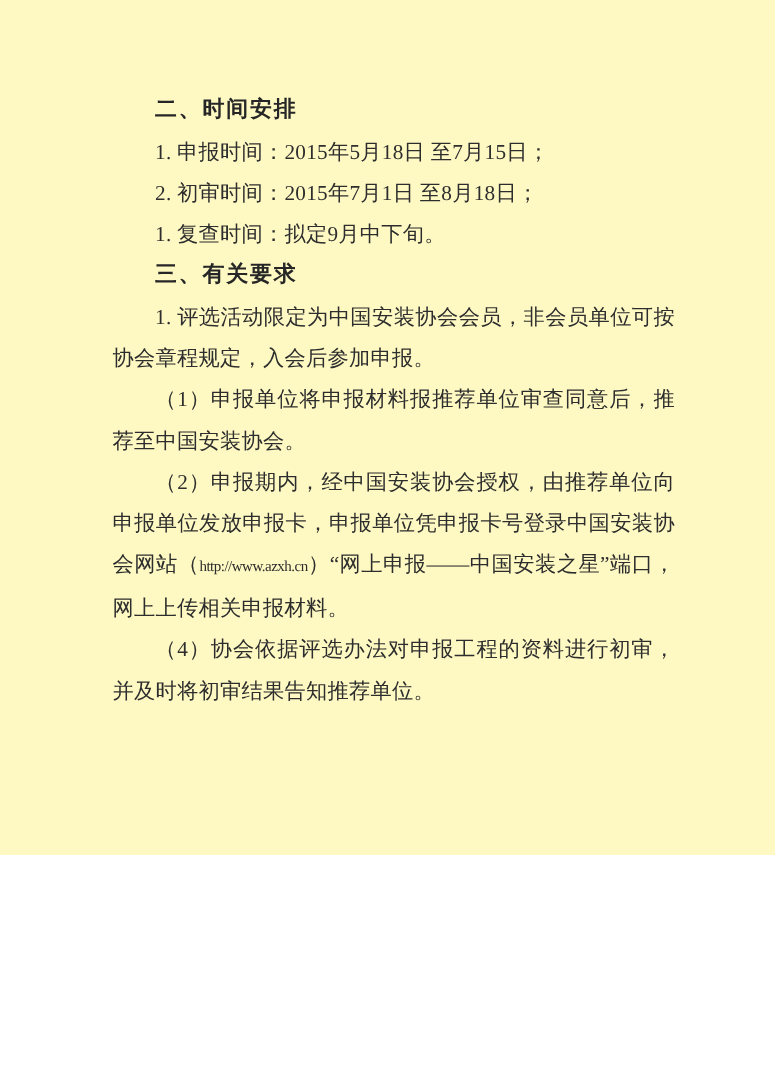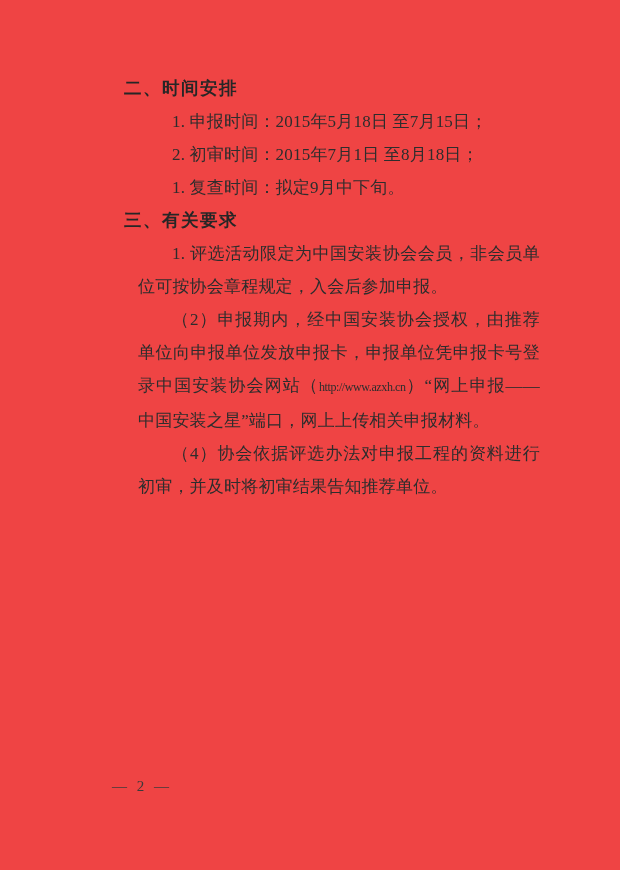--- a/index.html
+++ b/index.html
@@ -1,40 +1,39 @@
 <!DOCTYPE html>
 <html><head>
 <meta charset="utf-8">
 <title>Document</title>
 <style>
   * { margin: 0; padding: 0; box-sizing: border-box; }
   html, body { background: #ffffff; }
   .page {
     position: relative;
     width: 620px;
-    height: 870px;
+    height: 684px;
     margin: 0 auto;
-    background: #ef4444;
+    background: #fef9c3;
     overflow: hidden;
     font-family: "Liberation Serif", "DejaVu Serif", serif;
     color: #2d2d2d;
   }
   .doc {
     position: absolute;
     left: 90px;
     top: 72px;
     width: 450px;
   }
   .para {
     font-size: 17px;
     line-height: 33px;
     text-align: justify;
     text-indent: 34px;
     letter-spacing: 0.2px;
-    margin-left: 48px;
   }
   .heading {
     font-family: "DejaVu Sans", "Liberation Sans", sans-serif;
     font-weight: bold;
     font-size: 17.5px;
     line-height: 33px;
     text-indent: 34px;
     letter-spacing: 1.5px;
     color: #262626;
   }
@@ -66,20 +65,21 @@
     <div class="para">2. 初审时间：2015年7月1日 至8月18日；</div>
 
     <div class="para">1. 复查时间：拟定9月中下旬。</div>
 
     <div class="heading">三、有关要求</div>
 
     <div class="para">1. 评选活动限定为中国安装协会会员，非会员单位可按协会章程规定，入会后参加申报。</div>
 
 
 
+    <div class="para">（1）申报单位将申报材料报推荐单位审查同意后，推荐至中国安装协会。</div>
 
     <div class="para"><span>（2）申报期内，经中国安装协会授权，由推荐单位向申报单位发放申报卡，申报单位凭申报卡号登录中国安装协会网站（</span><span class="url">http://www.azxh.cn</span><span>）“网上申报——中国安装之星”端口，网上上传相关申报材料。</span></div>
 
     <div class="para">（4）协会依据评选办法对申报工程的资料进行初审，并及时将初审结果告知推荐单位。</div>
 
   </div>
 
   <div class="page-number">— 2 —</div>
 </div>
 

